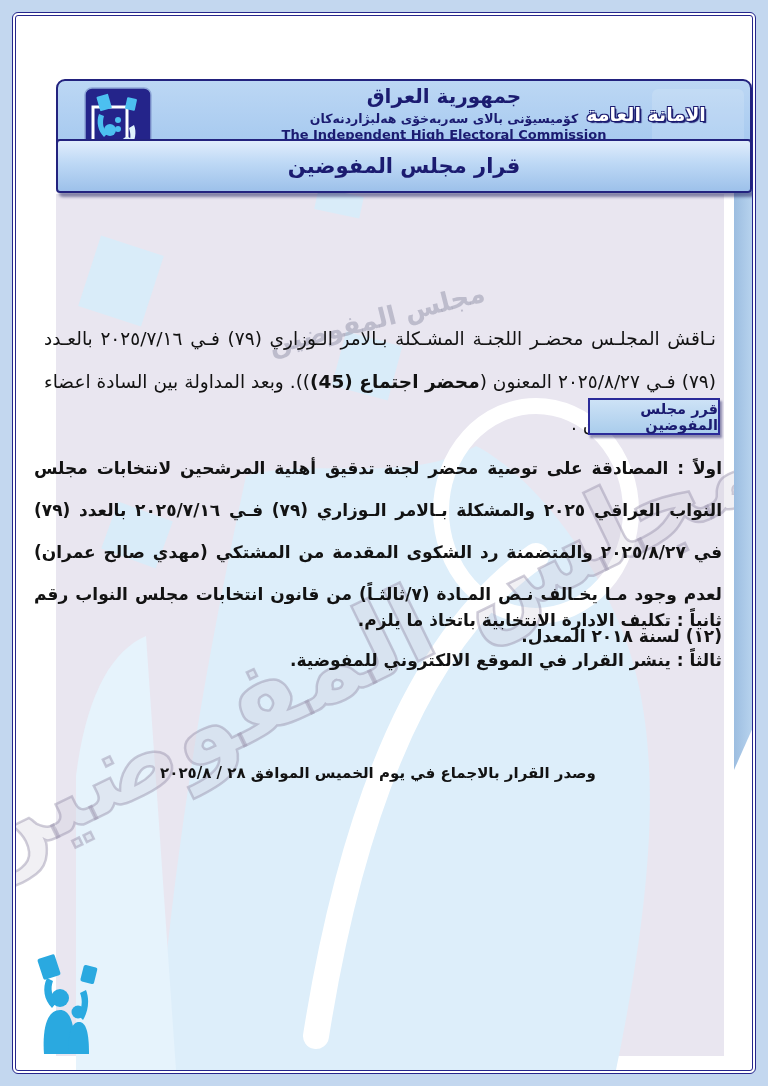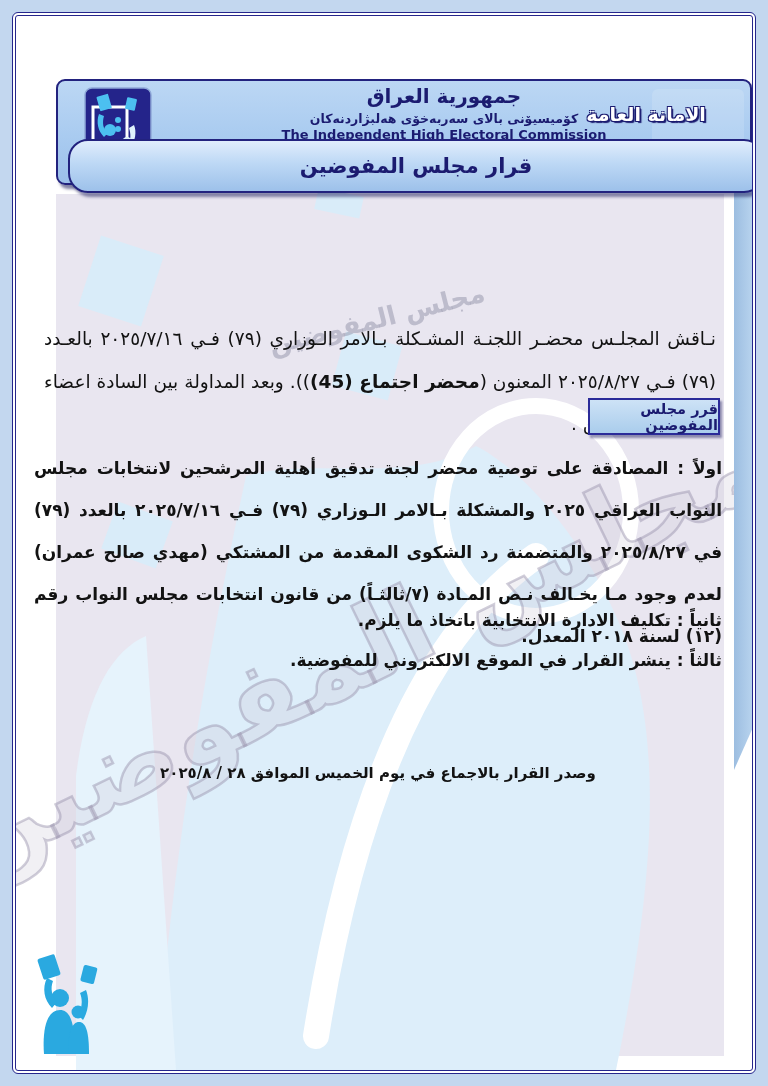--- a/index.html
+++ b/index.html
@@ -67,24 +67,24 @@
   .hc-4{font-size:13px;font-weight:bold;margin-top:2px;font-family:"DejaVu Sans",sans-serif;}
   .header-right{
     position:absolute;right:14px;top:16px;width:180px;text-align:center;
     font-size:19px;font-weight:bold;color:#ffffff;line-height:1.8;
     text-shadow:-1px -1px 0 #1b1b70,1px -1px 0 #1b1b70,-1px 1px 0 #1b1b70,
                  1px 1px 0 #1b1b70,2px 2px 1px #1b1b70;
   }
   .title-bar{
     position:absolute;left:40px;top:123px;width:692px;height:50px;
     background:linear-gradient(180deg,#e0edfc 0%,#bdd8f5 45%,#9dc1ea 100%);
-    border:2px solid #22227e;border-radius:20px;
+    border:2px solid #22227e;border-radius:4px;
     box-shadow:3px 4px 3px rgba(25,25,90,0.5);
     display:flex;align-items:center;justify-content:center;
-    font-size:21px;font-weight:bold;color:#1b1b70;margin-left:12px;
+    font-size:21px;font-weight:bold;color:#1b1b70;
   }
   
   .doc-text{position:absolute;color:#121212;}
   .p1{left:28px;top:196px;width:672px;font-size:19px;line-height:2.3;text-align:justify;}
   .p2{left:28px;top:302px;width:672px;font-size:18.5px;line-height:2.3;text-align:justify;}
   .badge{
     position:absolute;right:32px;top:382px;width:128px;height:33px;
     background:linear-gradient(180deg,#cde2f6 0%,#aacdec 100%);
     border:2px solid #2b2b99;box-shadow:2px 3px 2px rgba(25,25,90,0.45);
     display:flex;align-items:center;justify-content:center;

